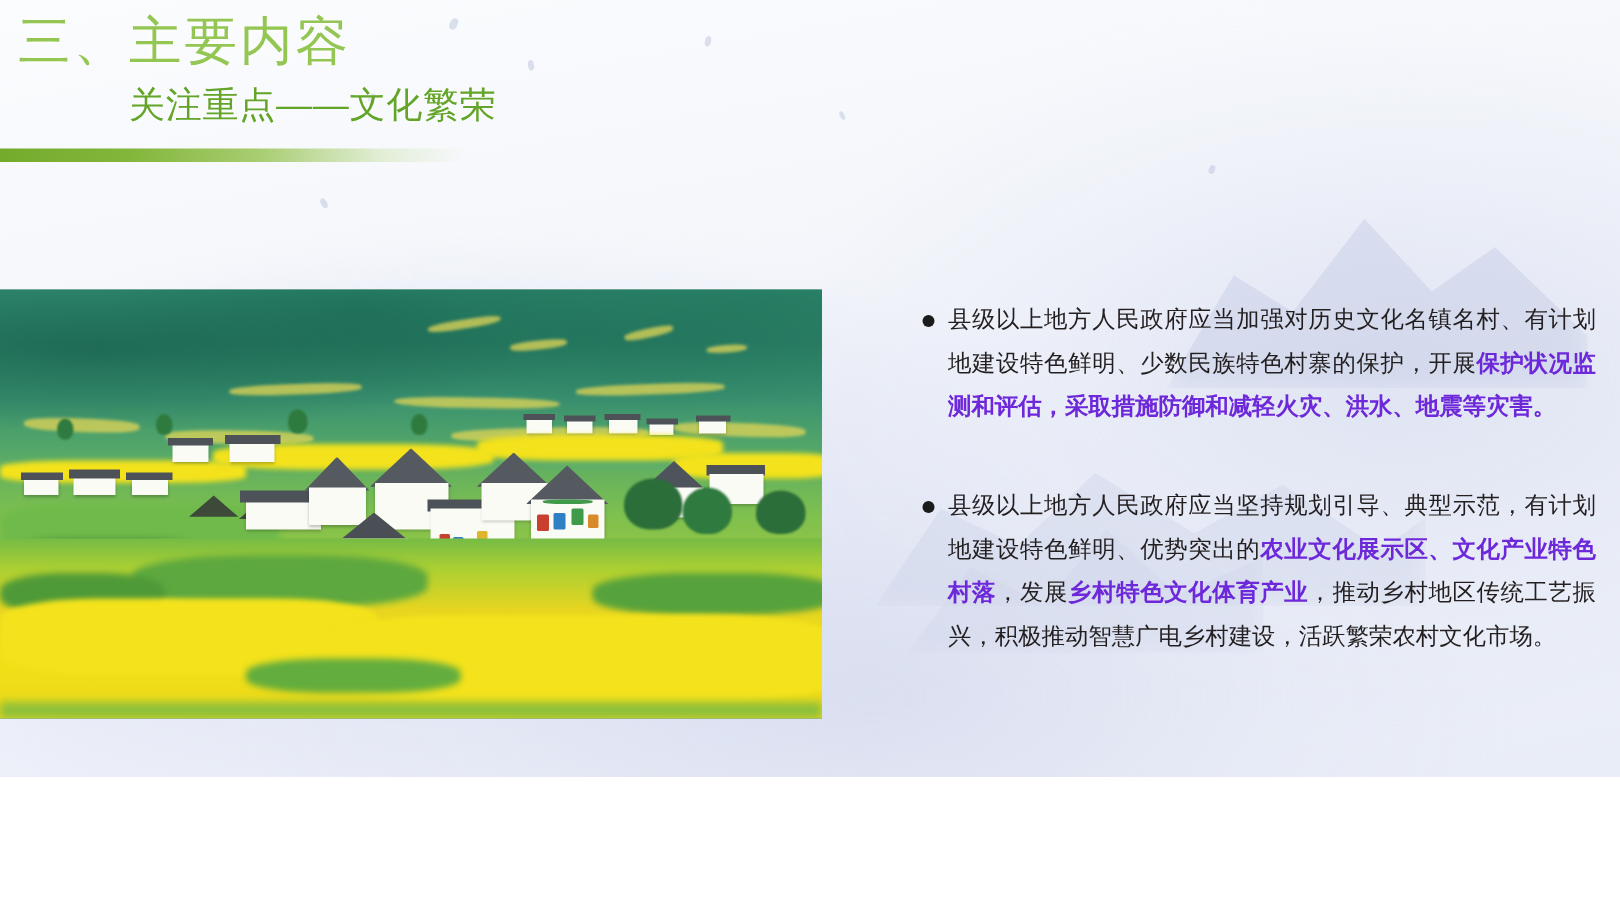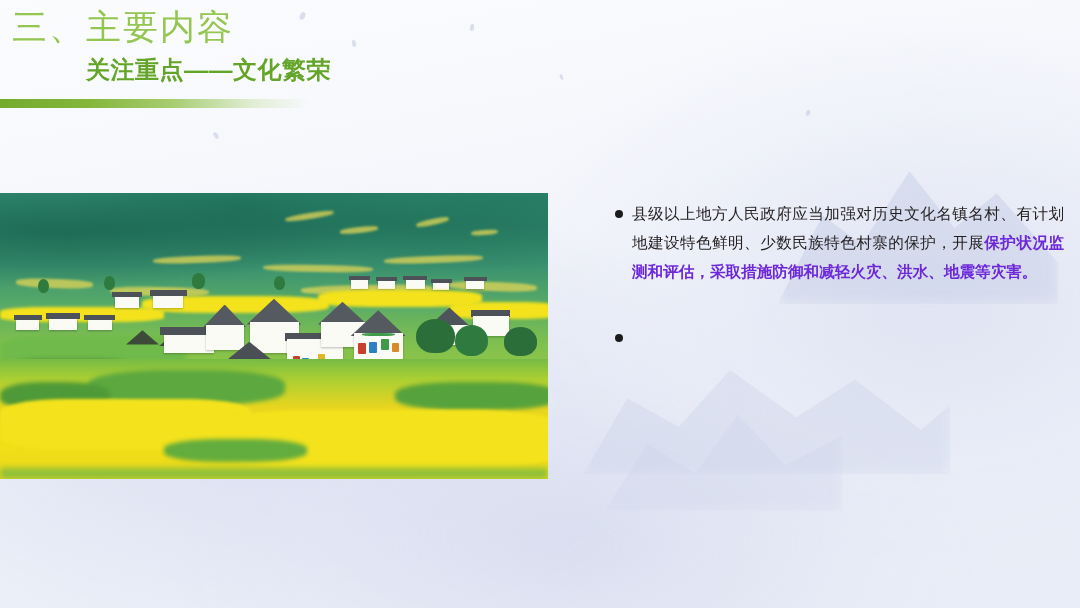--- a/index.html
+++ b/index.html
@@ -8,21 +8,21 @@
     padding: 0;
     background: #ffffff;
   }
   body {
     font-family: "Liberation Sans", "DejaVu Sans", sans-serif;
   }
 
   .slide {
     position: relative;
     width: 1080px;
-    height: 608px;
+    height: 518px;
     overflow: hidden;
     background: #f7f8fc;
   }
 
   
   .bg-base {
     position: absolute;
     inset: 0;
     background:
       linear-gradient(170deg, #fbfcfe 0%, #f4f6fb 38%, #eef1f9 62%, #e9edf7 100%);
@@ -110,21 +110,21 @@
     font-weight: 400;
     color: #93c653;
     text-shadow: 0 0 5px rgba(255,255,255,0.95), 0 1px 0 rgba(255,255,255,0.8);
     white-space: nowrap;
   }
   .title-sub {
     position: absolute;
     left: 86px;
     top: 54px;
     font-size: 24px;
-    font-weight: bold;
+    font-weight: normal;
     letter-spacing: 0.5px;
     color: #63a528;
     text-shadow: 0 0 4px rgba(255,255,255,0.9);
     white-space: nowrap;
   }
   .rule {
     position: absolute;
     left: 0;
     top: 99px;
     width: 310px;
@@ -392,16 +392,17 @@
   </div>
 
 
   <div class="content">
     <div class="bullet">
       <span class="dot"></span>
       <span id="b1"><span>县级以上地方人民政府应当加强对历史文化名镇名村、有计划地建设特色鲜明、少数民族特色村寨的保护，开展</span><b>保护状况监测和评估，采取措施防御和减轻火灾、洪水、地震等灾害。</b></span>
     </div>
     <div class="bullet">
       <span class="dot"></span>
+      <span id="b2"><span>县级以上地方人民政府应当坚持规划引导、典型示范，有计划地建设特色鲜明、优势突出的</span><b>农业文化展示区、文化产业特色村落</b><span>，发展</span><b>乡村特色文化体育产业</b><span>，推动乡村地区传统工艺振兴，积极推动智慧广电乡村建设，活跃繁荣农村文化市场。</span></span>
     </div>
   </div>
 
 </div>
 
 </body></html>

